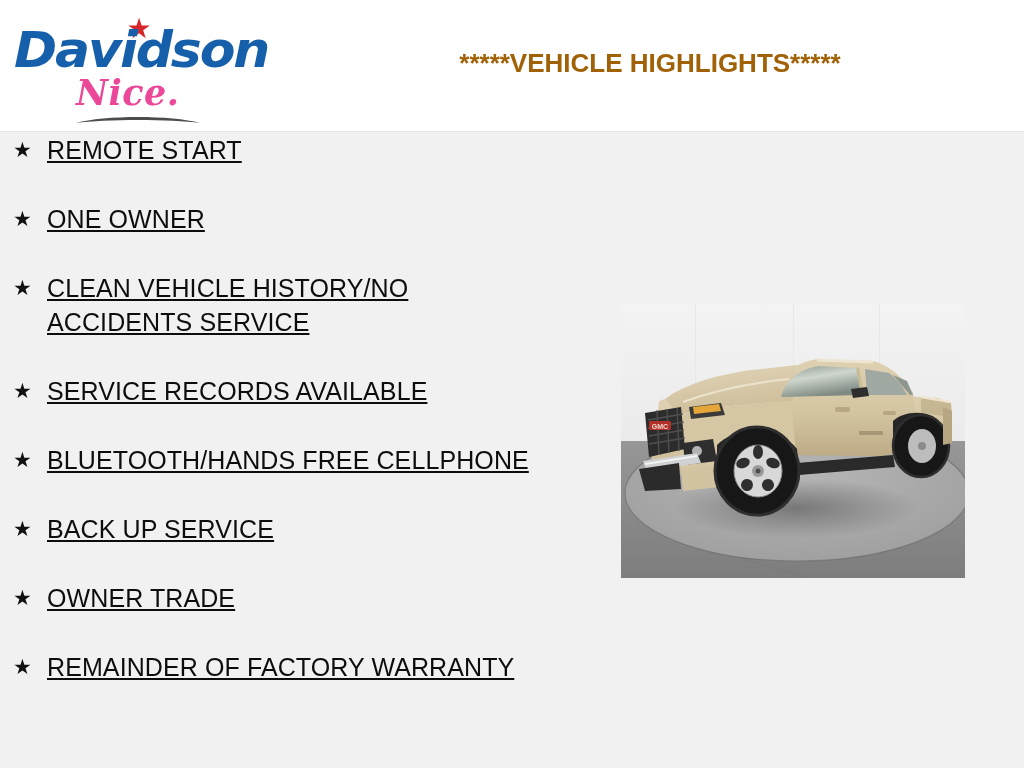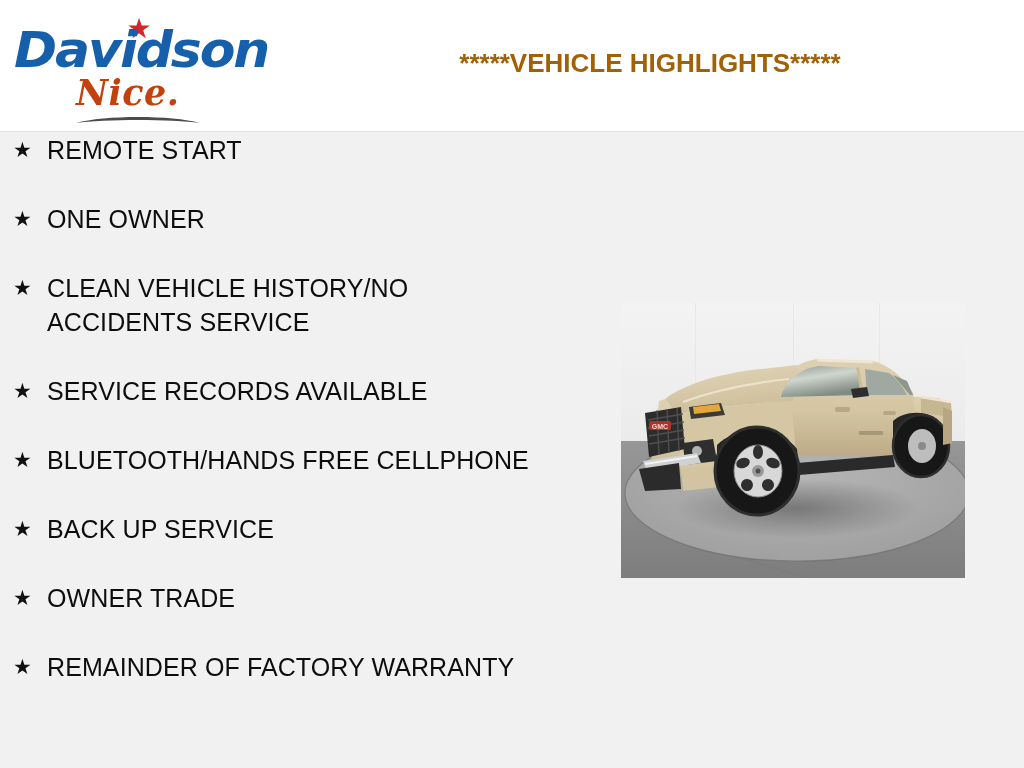--- a/index.html
+++ b/index.html
@@ -70,21 +70,21 @@
   }
   .logo-nice {
     position: absolute;
     left: 62px;
     top: 66px;
     font-family: "DejaVu Serif", serif;
     font-weight: bold;
     font-style: italic;
     font-size: 35px;
     line-height: 38px;
-    color: #c2410c;
+    color: #ec4899;
     letter-spacing: 0.5px;
     white-space: nowrap;
   }
   .logo-swoosh {
     position: absolute;
     left: 60px;
     top: 106px;
     width: 128px;
     height: 12px;
     overflow: hidden;
@@ -141,21 +141,21 @@
   .hl-star {
     position: absolute;
     left: 13px;
     top: 0px;
     width: 20px;
     font-size: 21px;
     line-height: 34px;
     color: #111111;
     text-align: left;
   }
-  .hl-text { display: block; }
+  .hl-text { display: block; text-decoration: underline; }
 
   
   .photo {
     position: absolute;
     left: 621px;
     top: 170px;
     width: 344px;
     height: 275px;
     overflow: hidden;
     background: #efefef;

